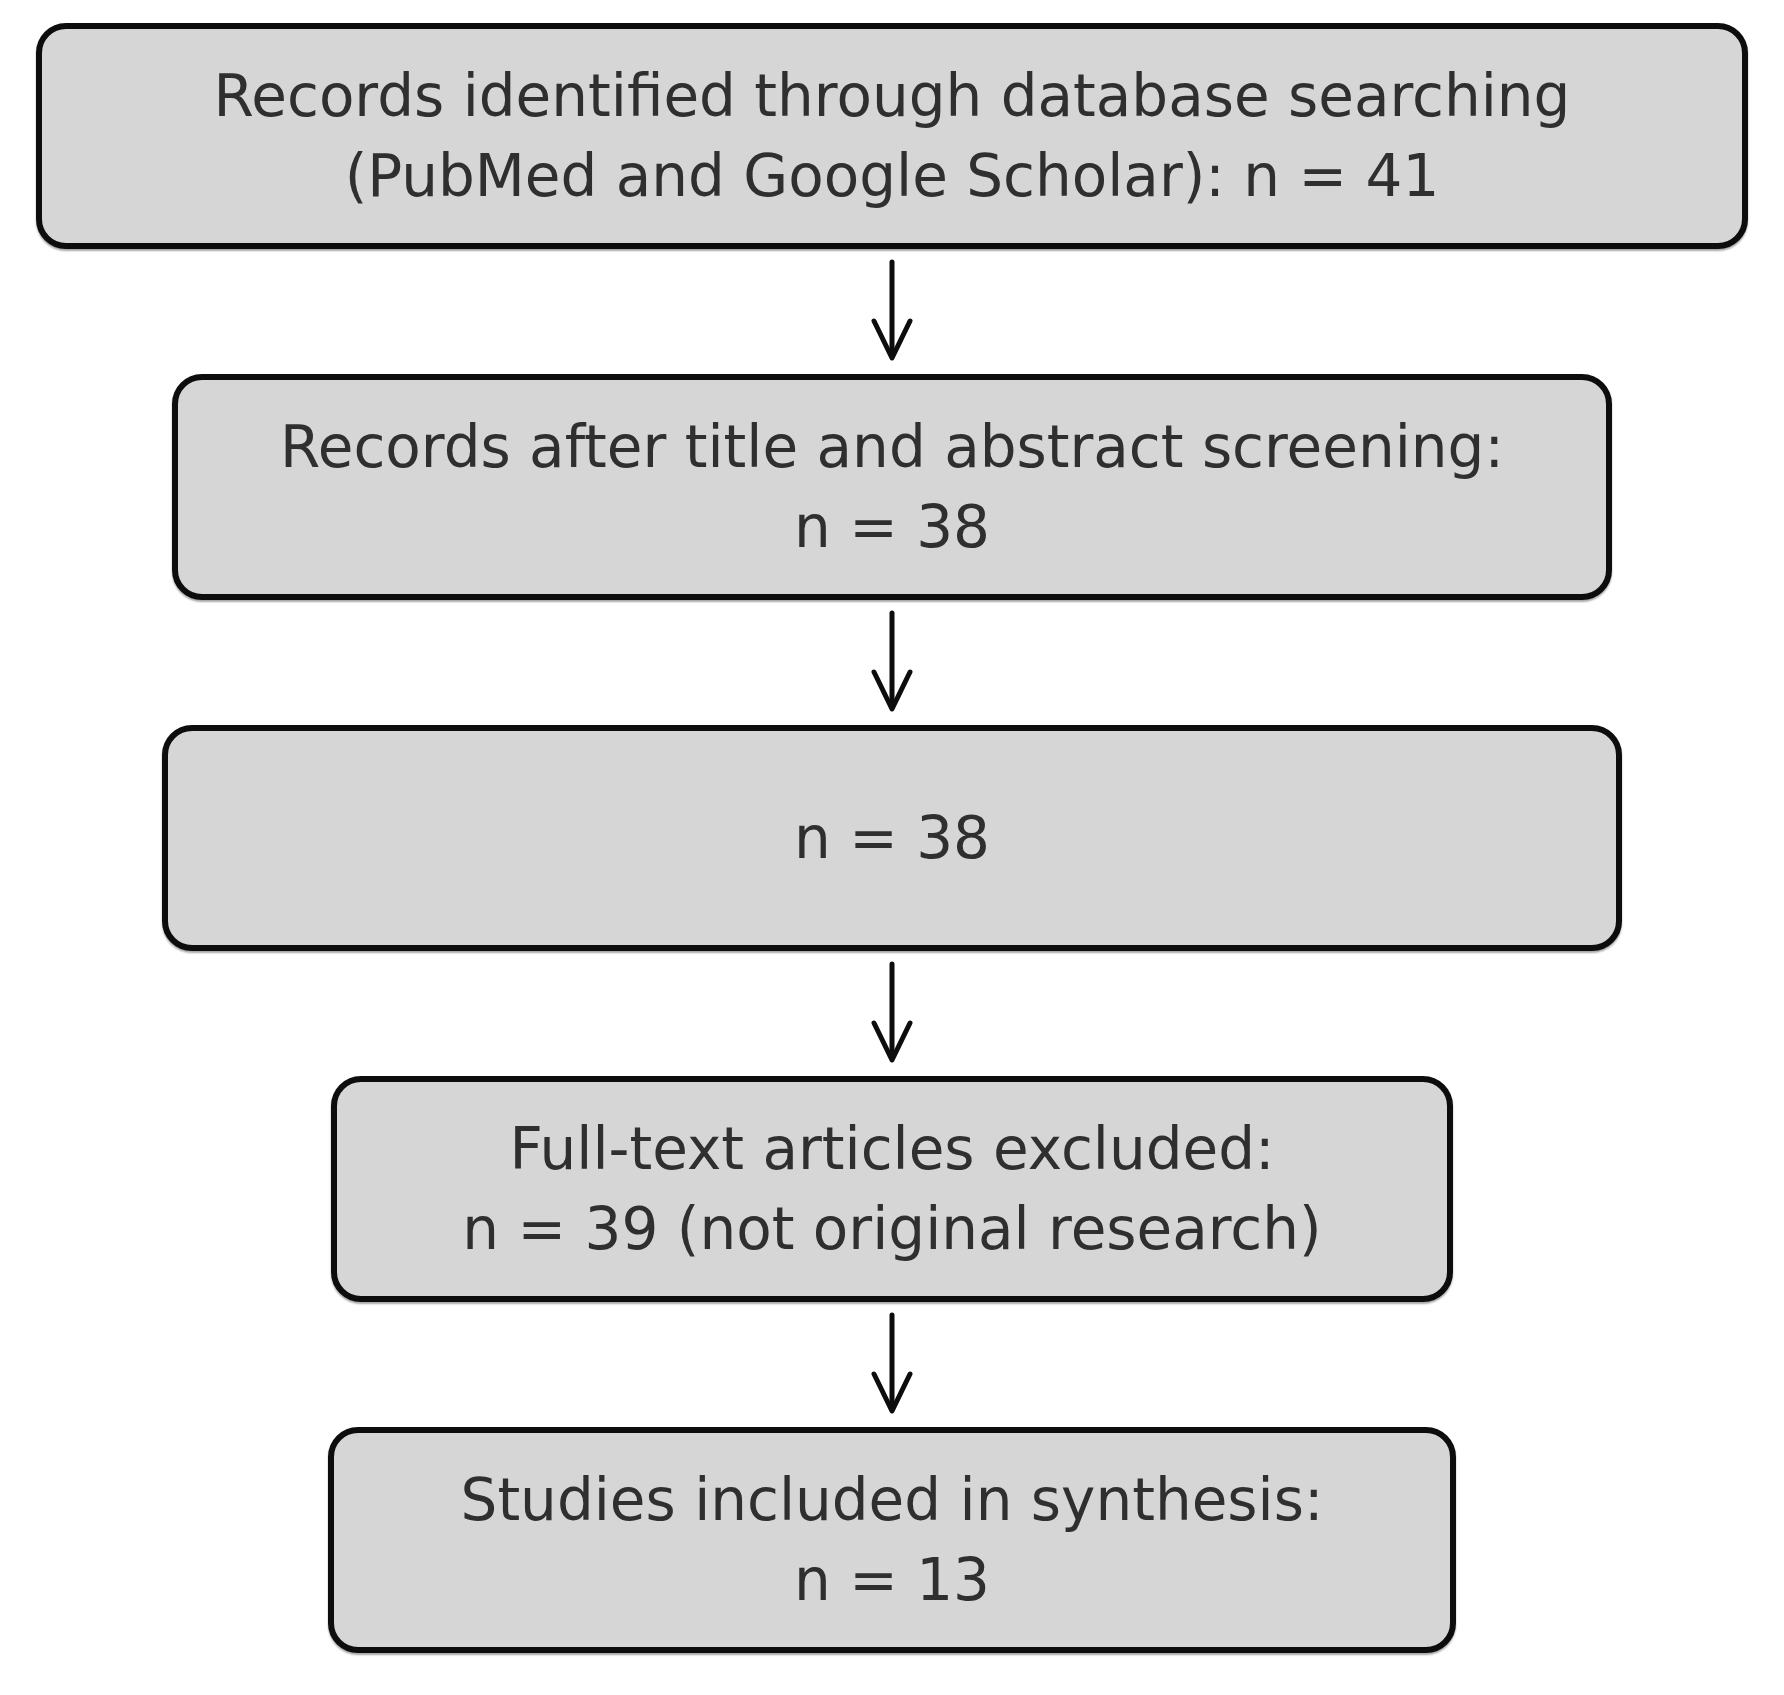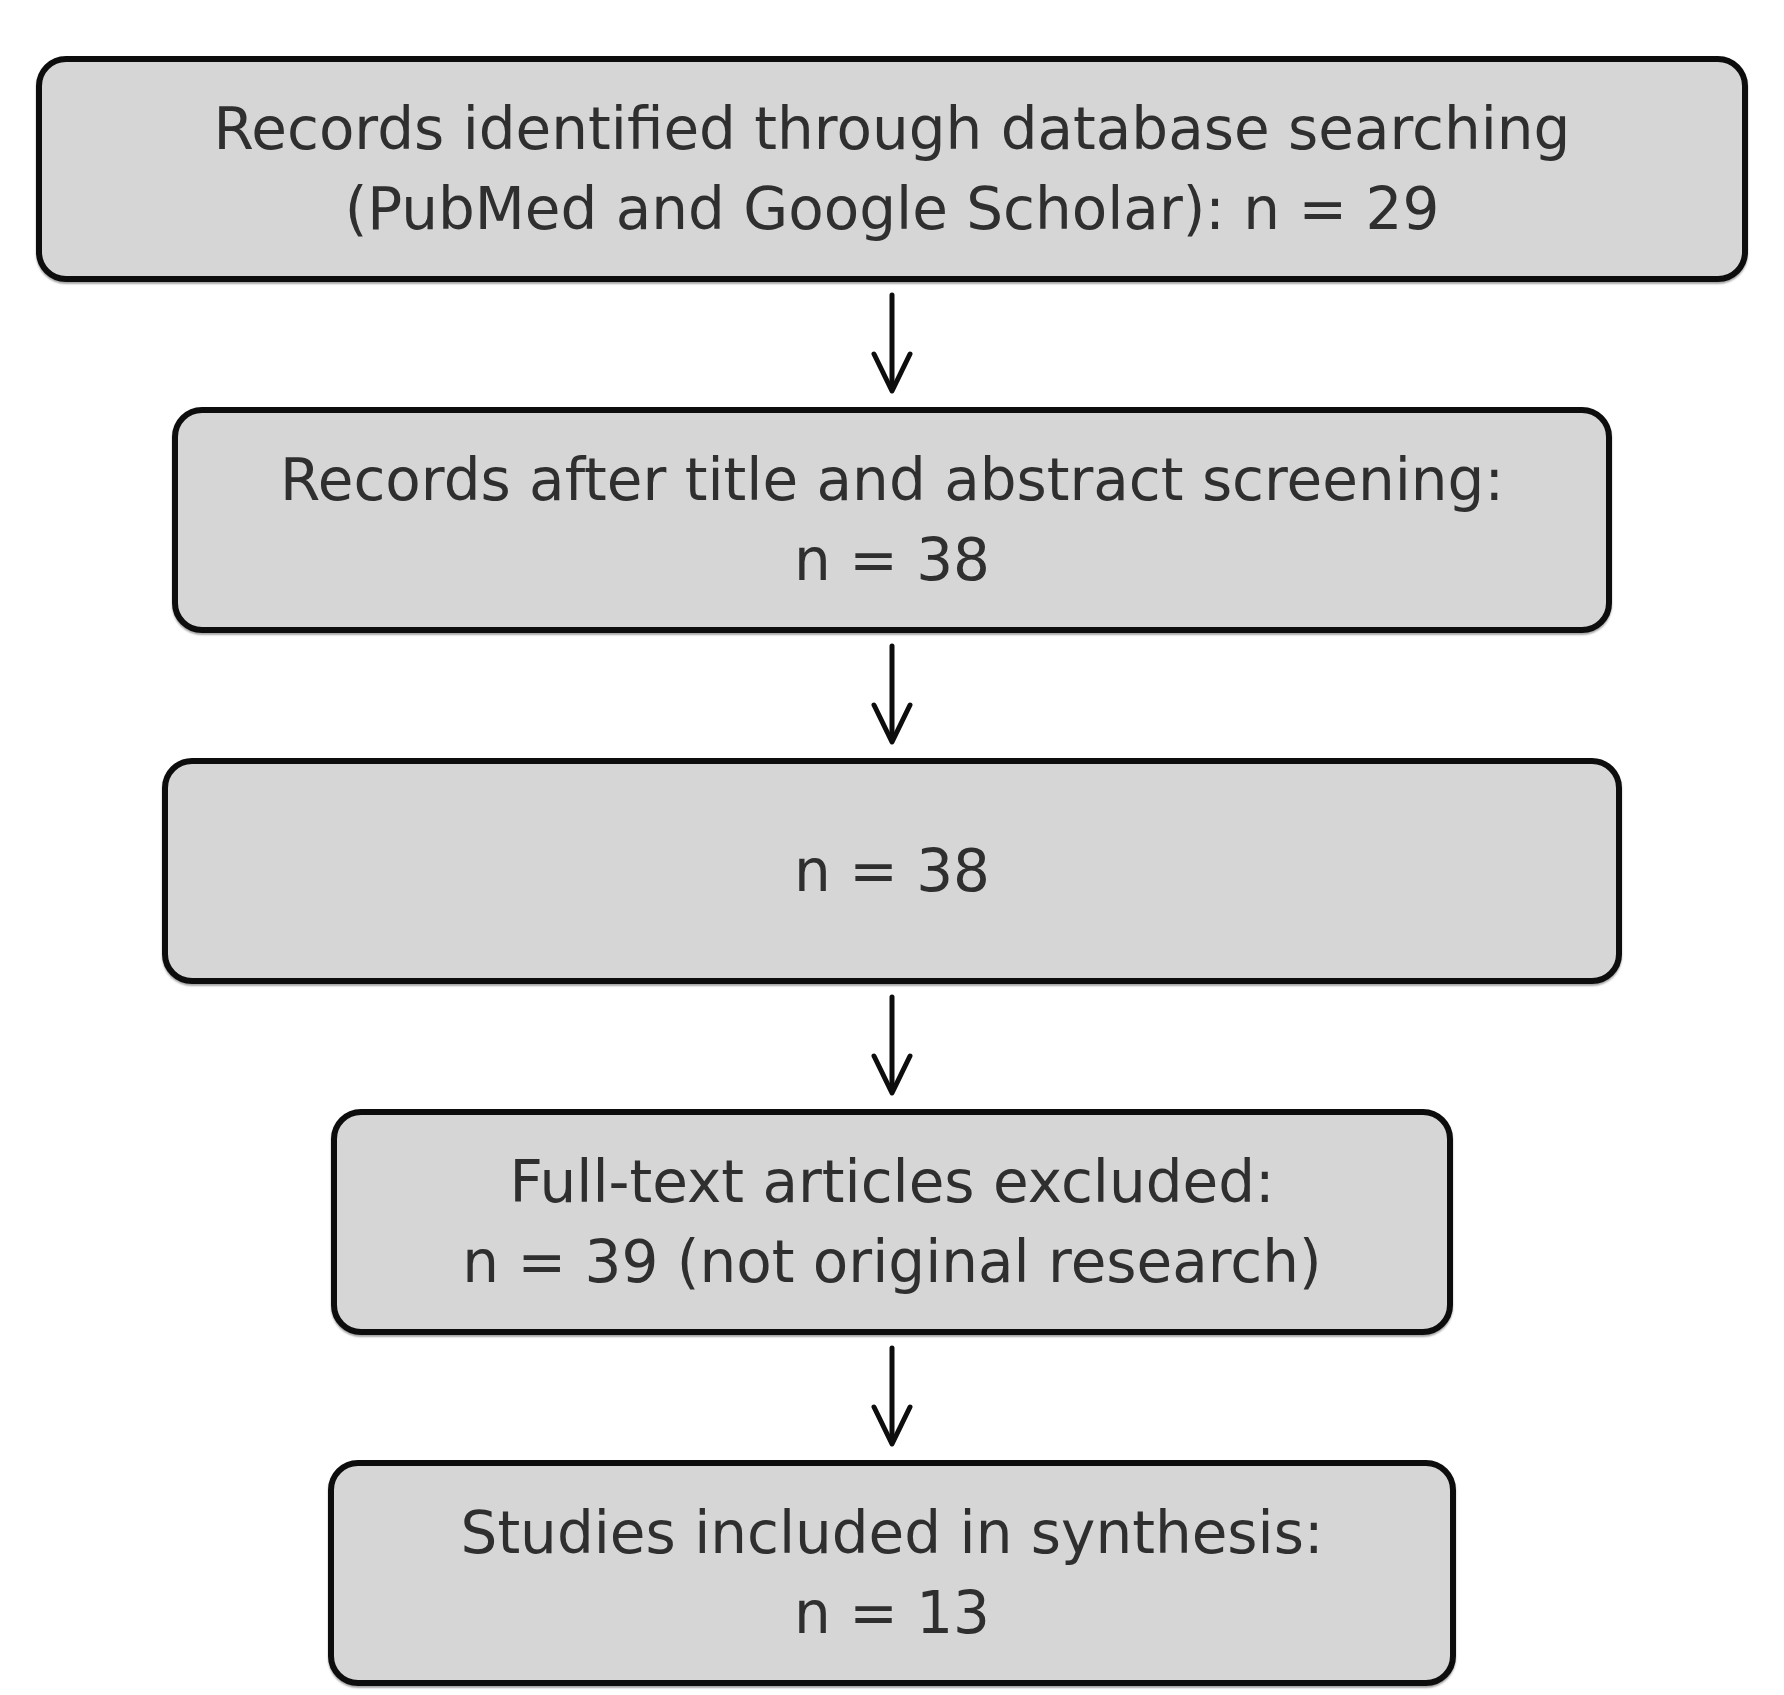--- a/index.html
+++ b/index.html
@@ -10,21 +10,21 @@
     height: 1695px;
     overflow: hidden;
     font-family: "DejaVu Sans", "Liberation Sans", sans-serif;
   }
   .flow {
     width: 1784px;
     height: 1695px;
     display: flex;
     flex-direction: column;
     align-items: center;
-    padding-top: 56px;
+    padding-top: 23px;
     box-sizing: border-box;
   }
   .flow-box {
     background: #d6d6d6;
     border: 6px solid #0d0d0d;
     border-radius: 30px;
     height: 226px;
     box-sizing: border-box;
     display: flex;
     flex-direction: column;
@@ -58,21 +58,21 @@
     stroke-linejoin: round;
   }
 </style>
 </head>
 <body>
 
 <div class="flow">
 
   <div class="flow-box b1">
     <div class="line">Records identified through database searching</div>
-    <div class="line">(PubMed and Google Scholar): n = 29</div>
+    <div class="line">(PubMed and Google Scholar): n = 41</div>
   </div>
 
   <div class="arrow">
     <svg width="46" height="105" viewBox="0 0 46 105">
       <line x1="23" y1="3" x2="23" y2="95"></line>
       <polyline points="5,62 23,99 41,62"></polyline>
     </svg>
   </div>
 
   <div class="flow-box b2">

